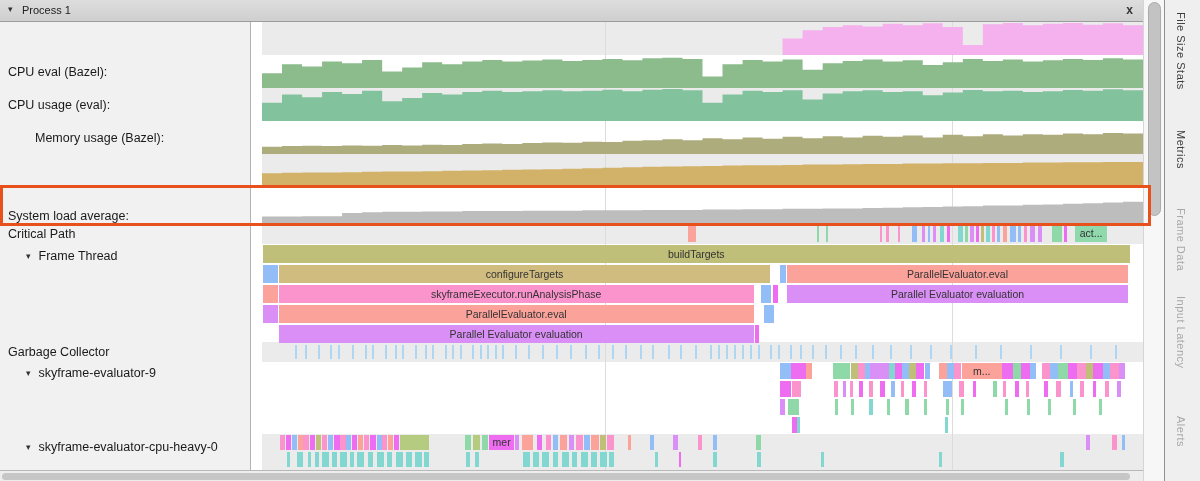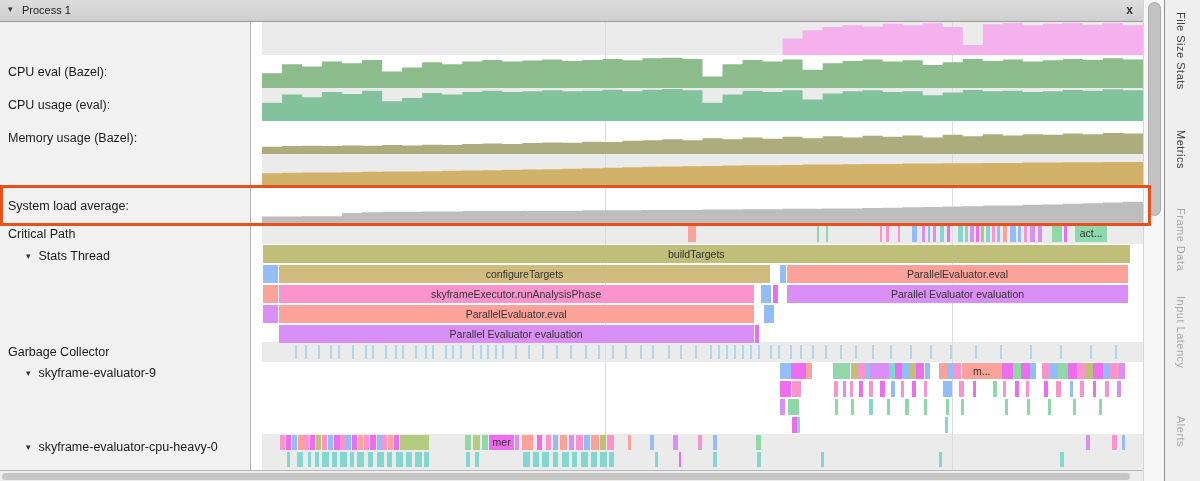--- a/index.html
+++ b/index.html
@@ -50,32 +50,32 @@
   </div>
 
   <div class="content">
     <div class="label-col" id="label-col">
         <div class="rowlabel" style="top: 33px; height: 33px;">
           <span>CPU eval (Bazel):</span>
         </div>
         <div class="rowlabel" style="top: 66px; height: 33px;">
           <span>CPU usage (eval):</span>
         </div>
-        <div class="rowlabel" style="top: 99px; height: 33px;">
+        <div class="rowlabel" style="top: 99px; height: 33px; margin-left: 27px;">
           <span>Memory usage (Bazel):</span>
         </div>
-        <div class="rowlabel" style="top: 165px; height: 37px; justify-content: flex-end;">
+        <div class="rowlabel" style="top: 175px; height: 37px; justify-content: flex-end;">
           <span>System load average:</span>
         </div>
         <div class="rowlabel" style="top: 202px; height: 20px;">
           <span>Critical Path</span>
         </div>
         <div class="rowlabel indent" style="top: 225px; height: 18px;">
           <span class="tri">▾</span>
-          <span>Stats Thread</span>
+          <span>Frame Thread</span>
         </div>
         <div class="rowlabel" style="top: 320px; height: 20px;">
           <span>Garbage Collector</span>
         </div>
         <div class="rowlabel indent" style="top: 342px; height: 18px;">
           <span class="tri">▾</span>
           <span>skyframe-evaluator-9</span>
         </div>
         <div class="rowlabel indent" style="top: 416px; height: 18px;">
           <span class="tri">▾</span>

